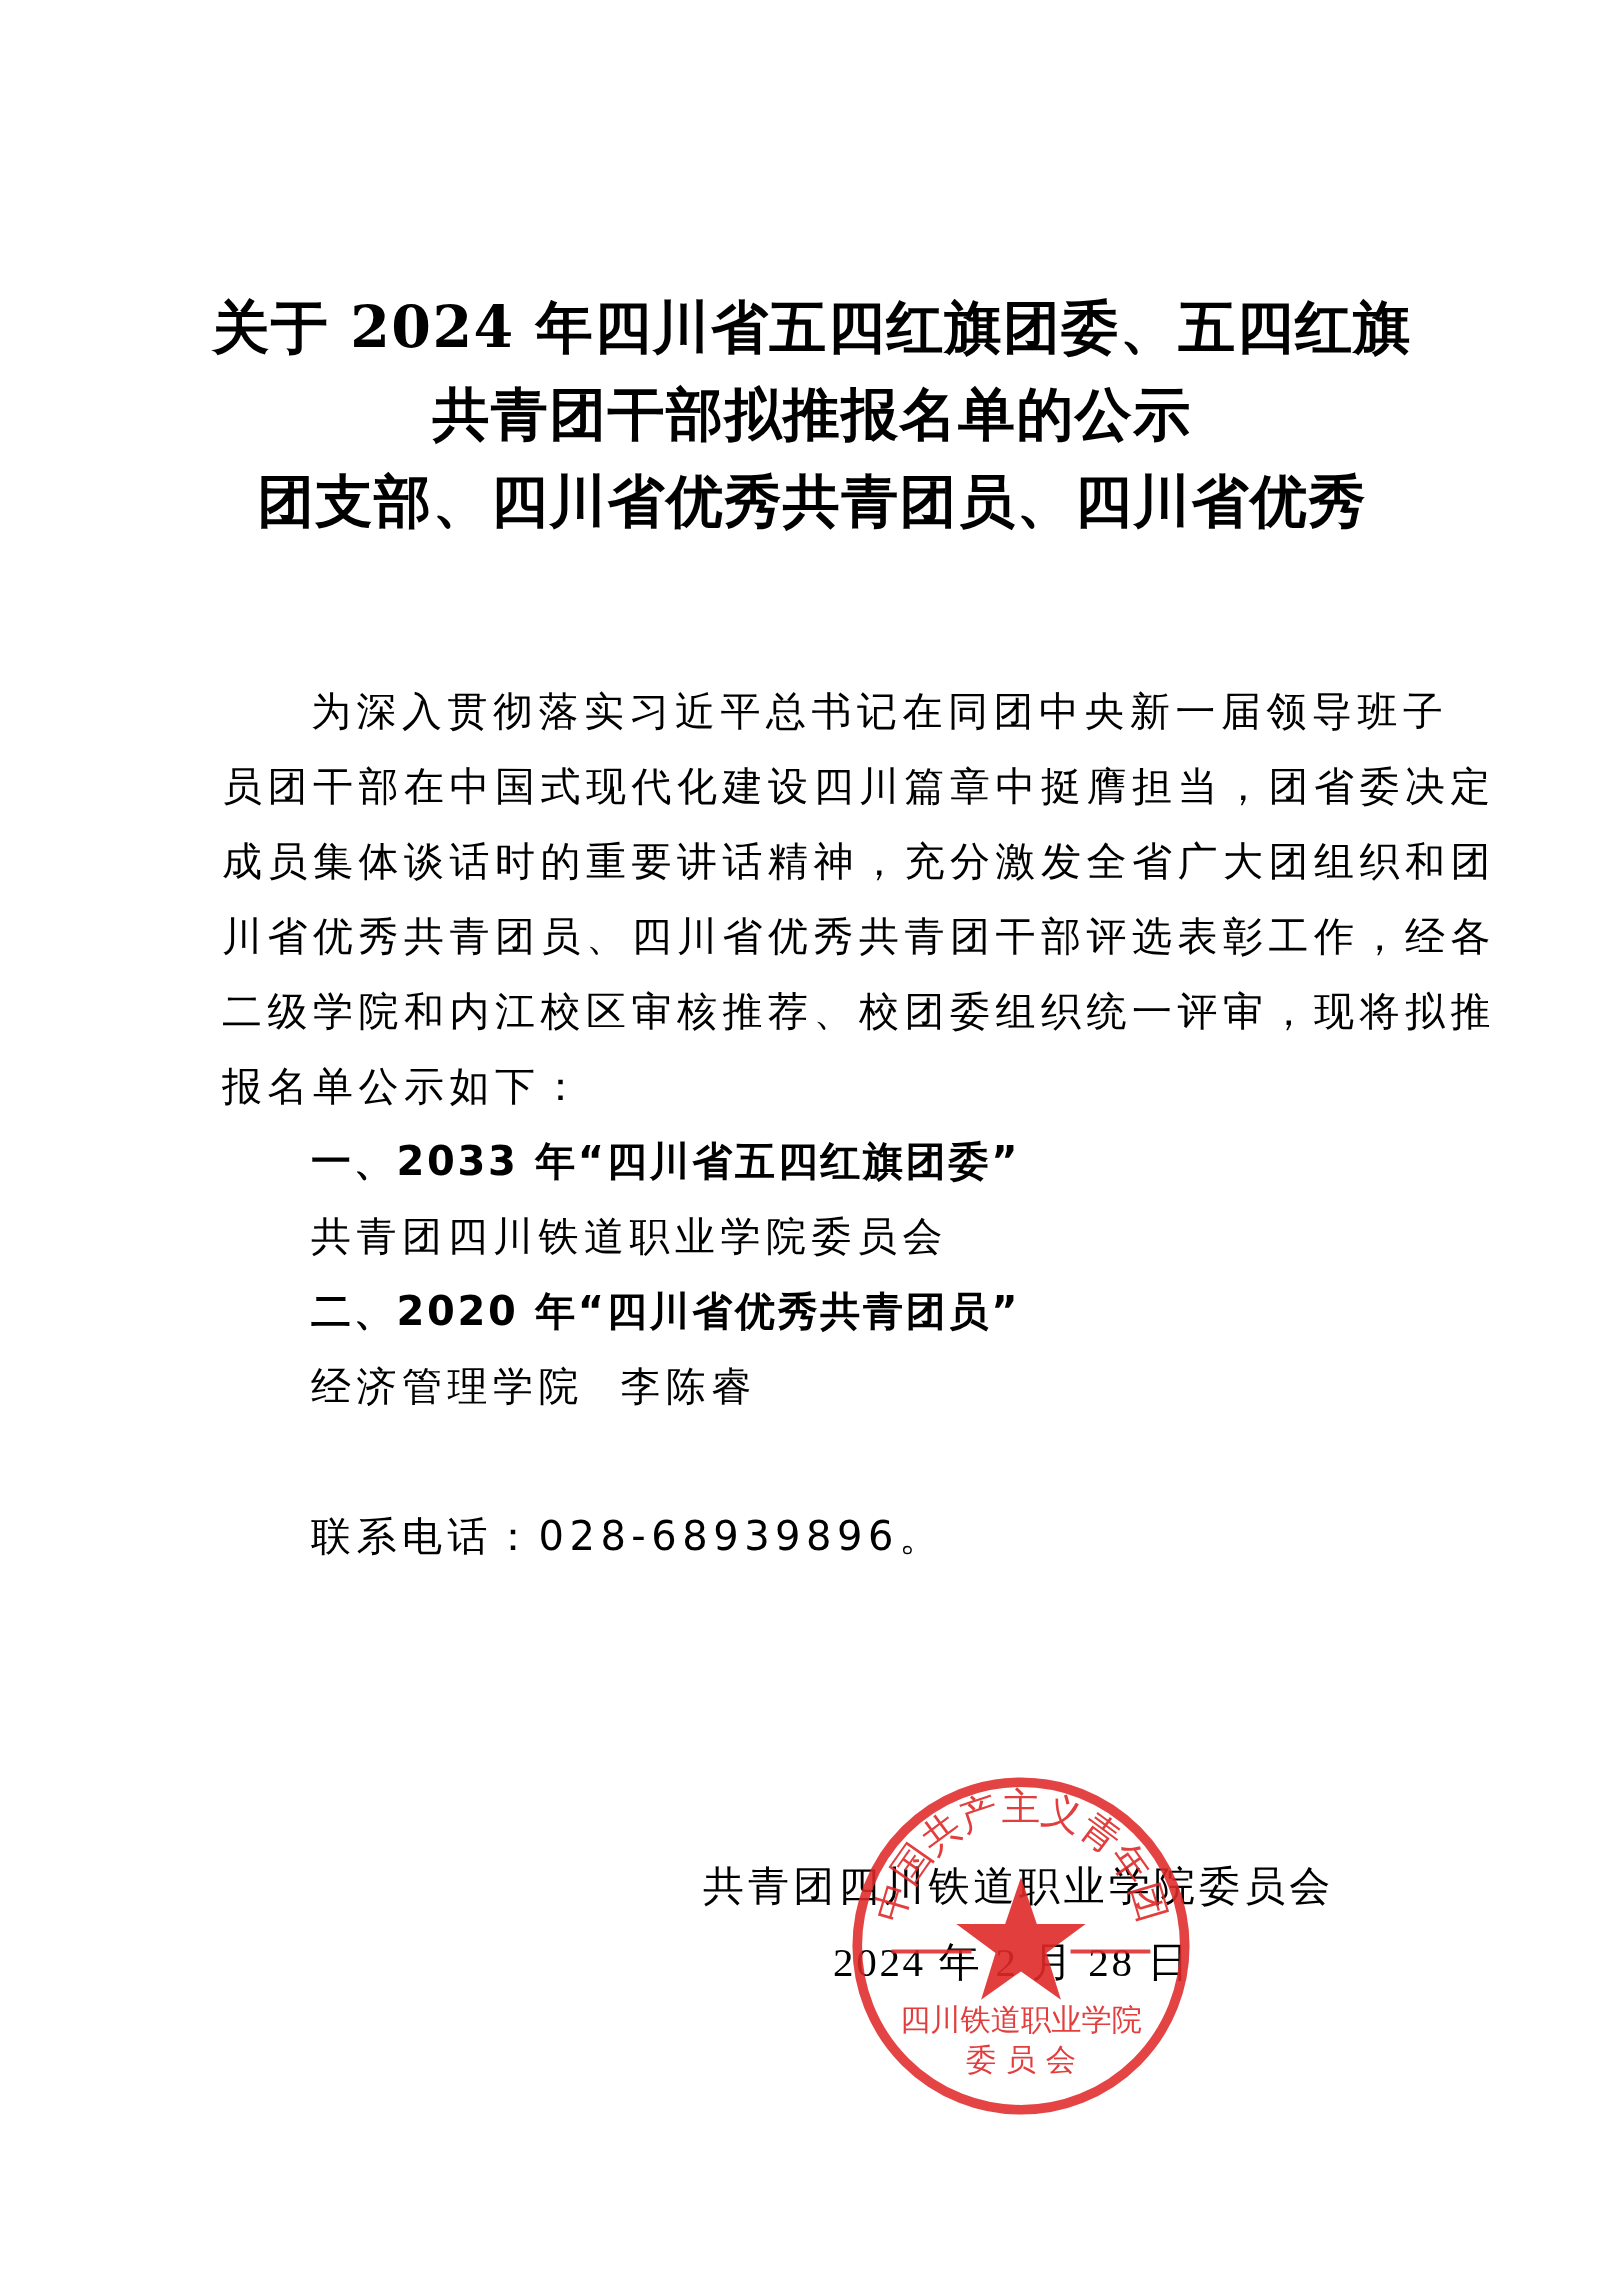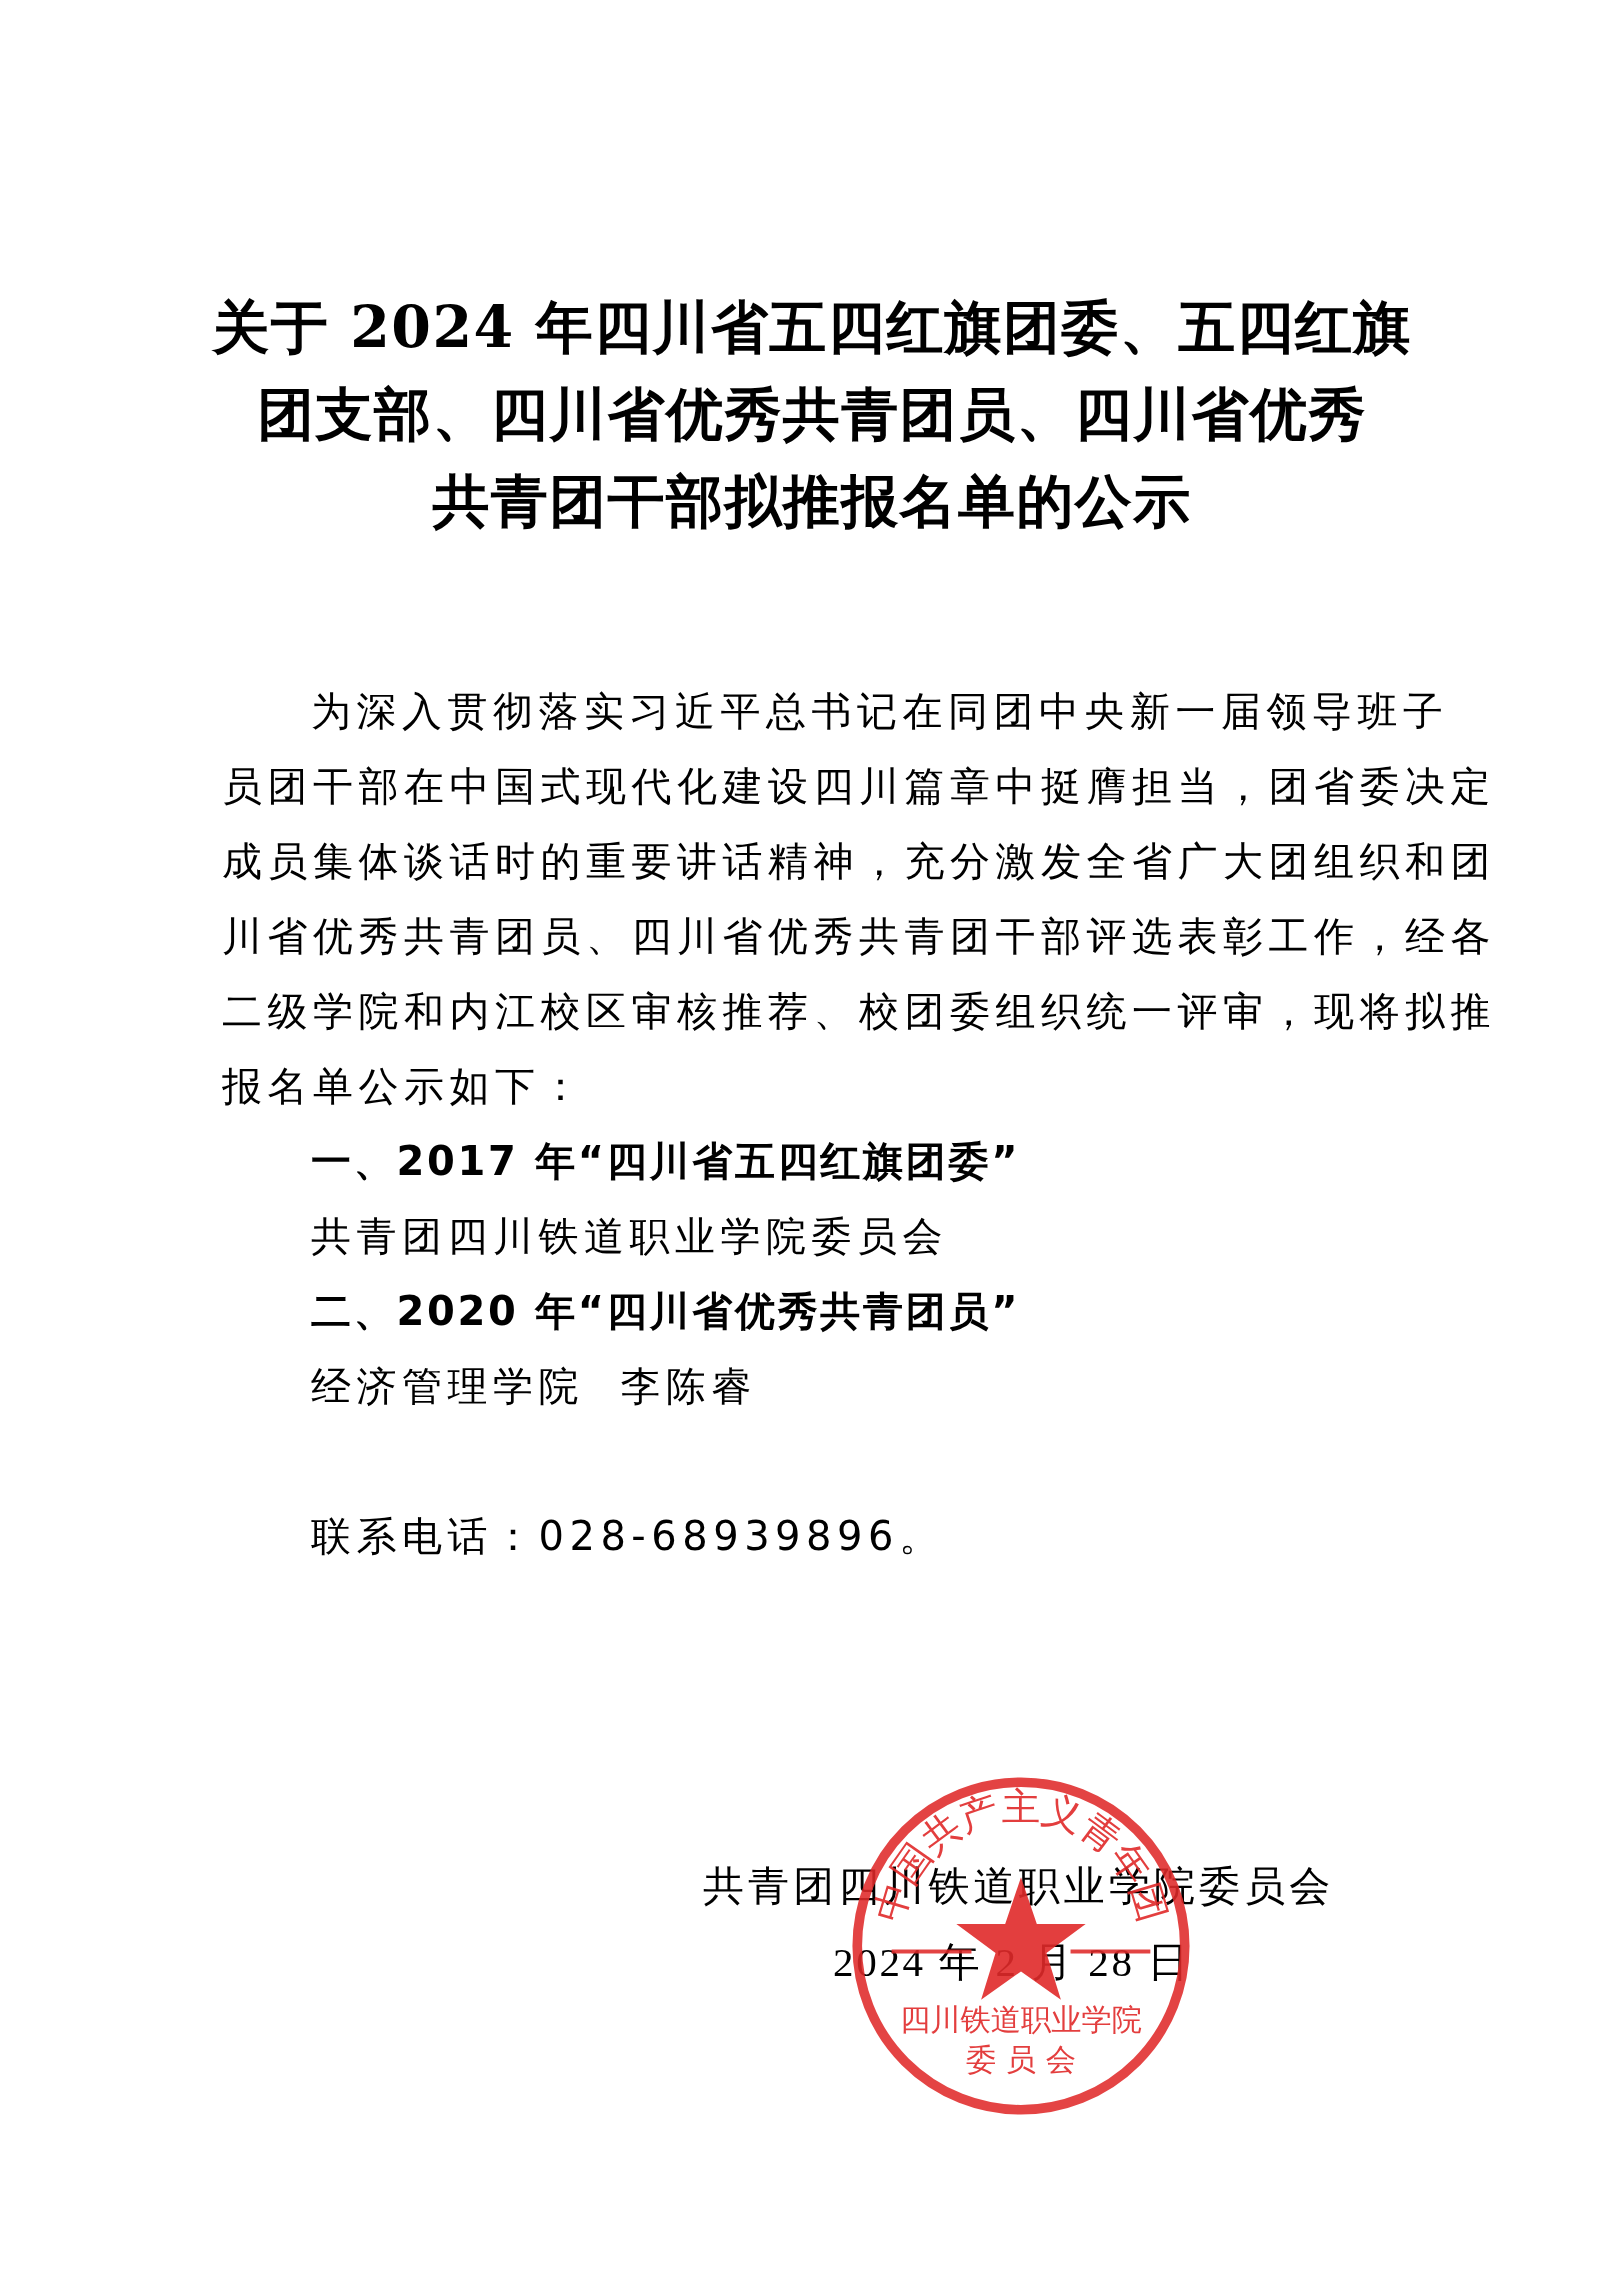--- a/index.html
+++ b/index.html
@@ -29,33 +29,33 @@
   .sign .date { position: absolute; left: 130px; top: 76px; white-space: nowrap; letter-spacing: 2.7px; }
   .stamp { position: absolute; left: 849px; top: 1774px; width: 344px; height: 344px; }
 </style>
 </head>
 <body>
 
 <div class="page">
 
   <div class="title">
     <div>关于 2024 年四川省五四红旗团委、五四红旗</div>
+    <div>共青团干部拟推报名单的公示</div>
     <div>团支部、四川省优秀共青团员、四川省优秀</div>
-    <div>共青团干部拟推报名单的公示</div>
   </div>
 
   <div class="body">
     <div class="line indent">为深入贯彻落实习近平总书记在同团中央新一届领导班子</div>
     <div class="line">员团干部在中国式现代化建设四川篇章中挺膺担当，团省委决定</div>
     <div class="line">成员集体谈话时的重要讲话精神，充分激发全省广大团组织和团</div>
     <div class="line">川省优秀共青团员、四川省优秀共青团干部评选表彰工作，经各</div>
     <div class="line">二级学院和内江校区审核推荐、校团委组织统一评审，现将拟推</div>
     <div class="line">报名单公示如下：</div>
 
-    <div class="line indent heading">一、2017 年“四川省五四红旗团委”</div>
+    <div class="line indent heading">一、2033 年“四川省五四红旗团委”</div>
     <div class="line indent">共青团四川铁道职业学院委员会</div>
     <div class="line indent heading">二、2020 年“四川省优秀共青团员”</div>
     <div class="line indent" style="white-space:pre;">经济管理学院  李陈睿</div>
 
     <div class="gap"></div>
 
     <div class="line indent">联系电话：028-68939896。</div>
   </div>
 
   <div class="sign">

